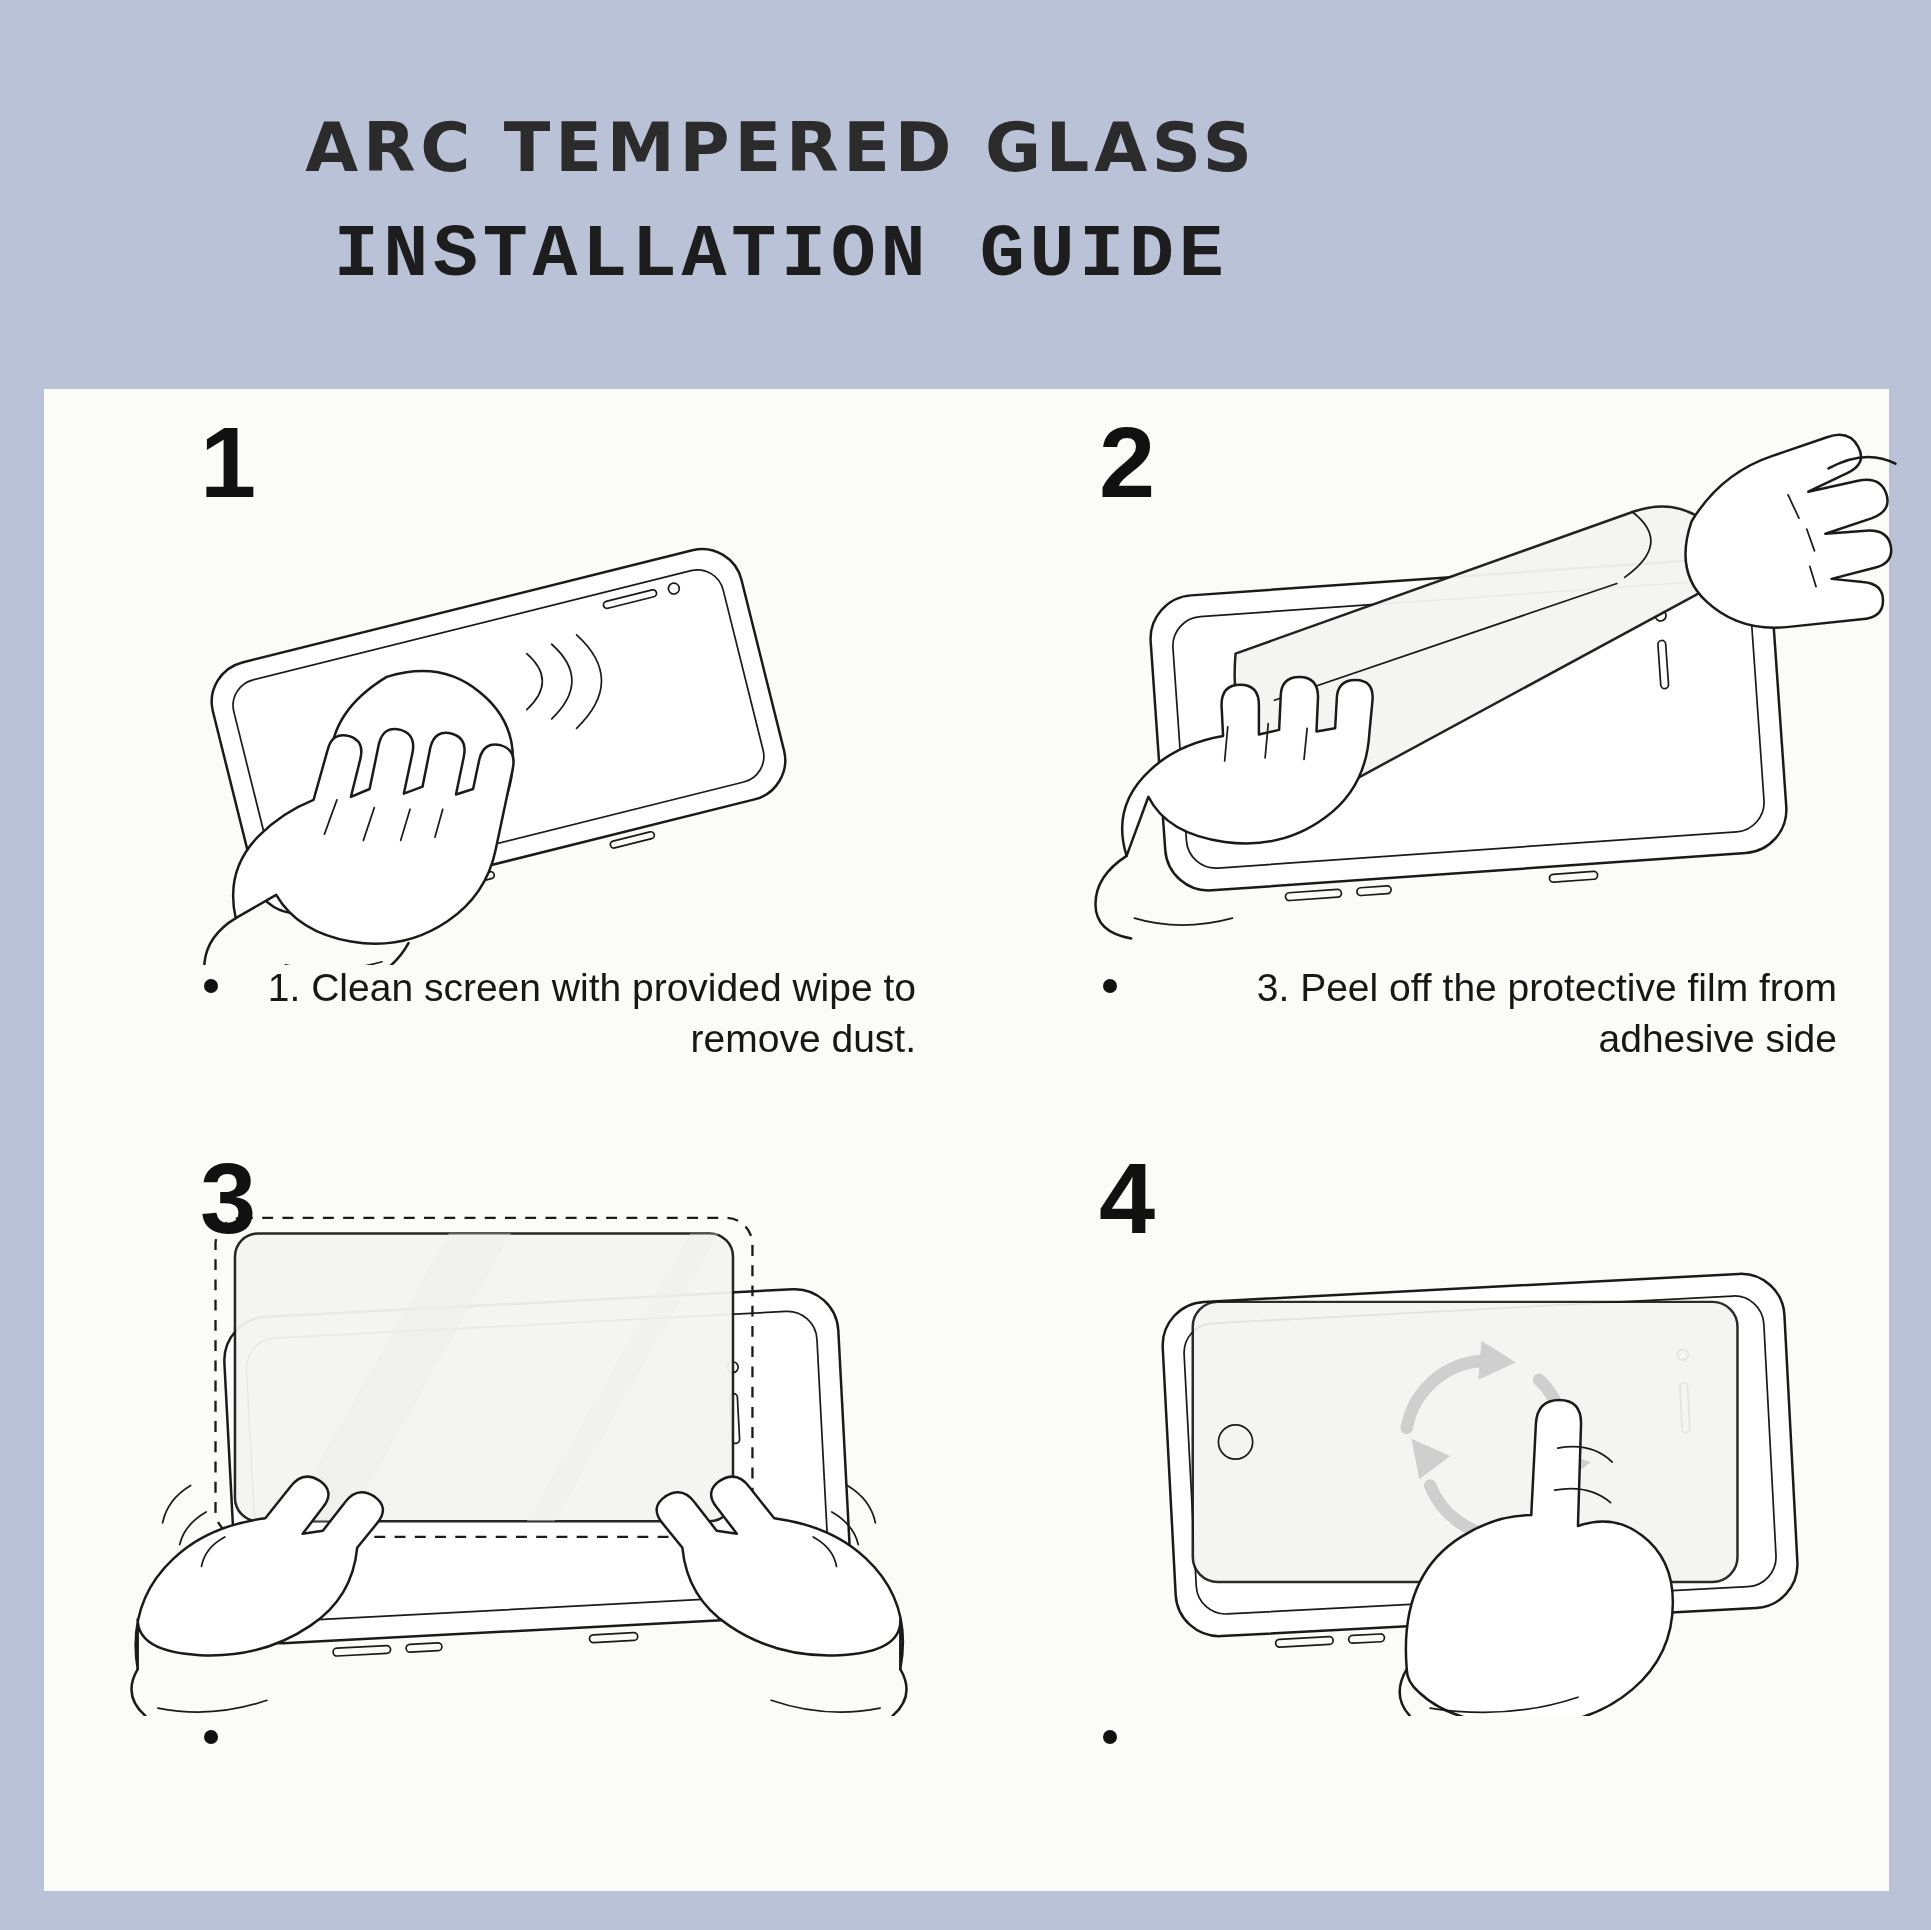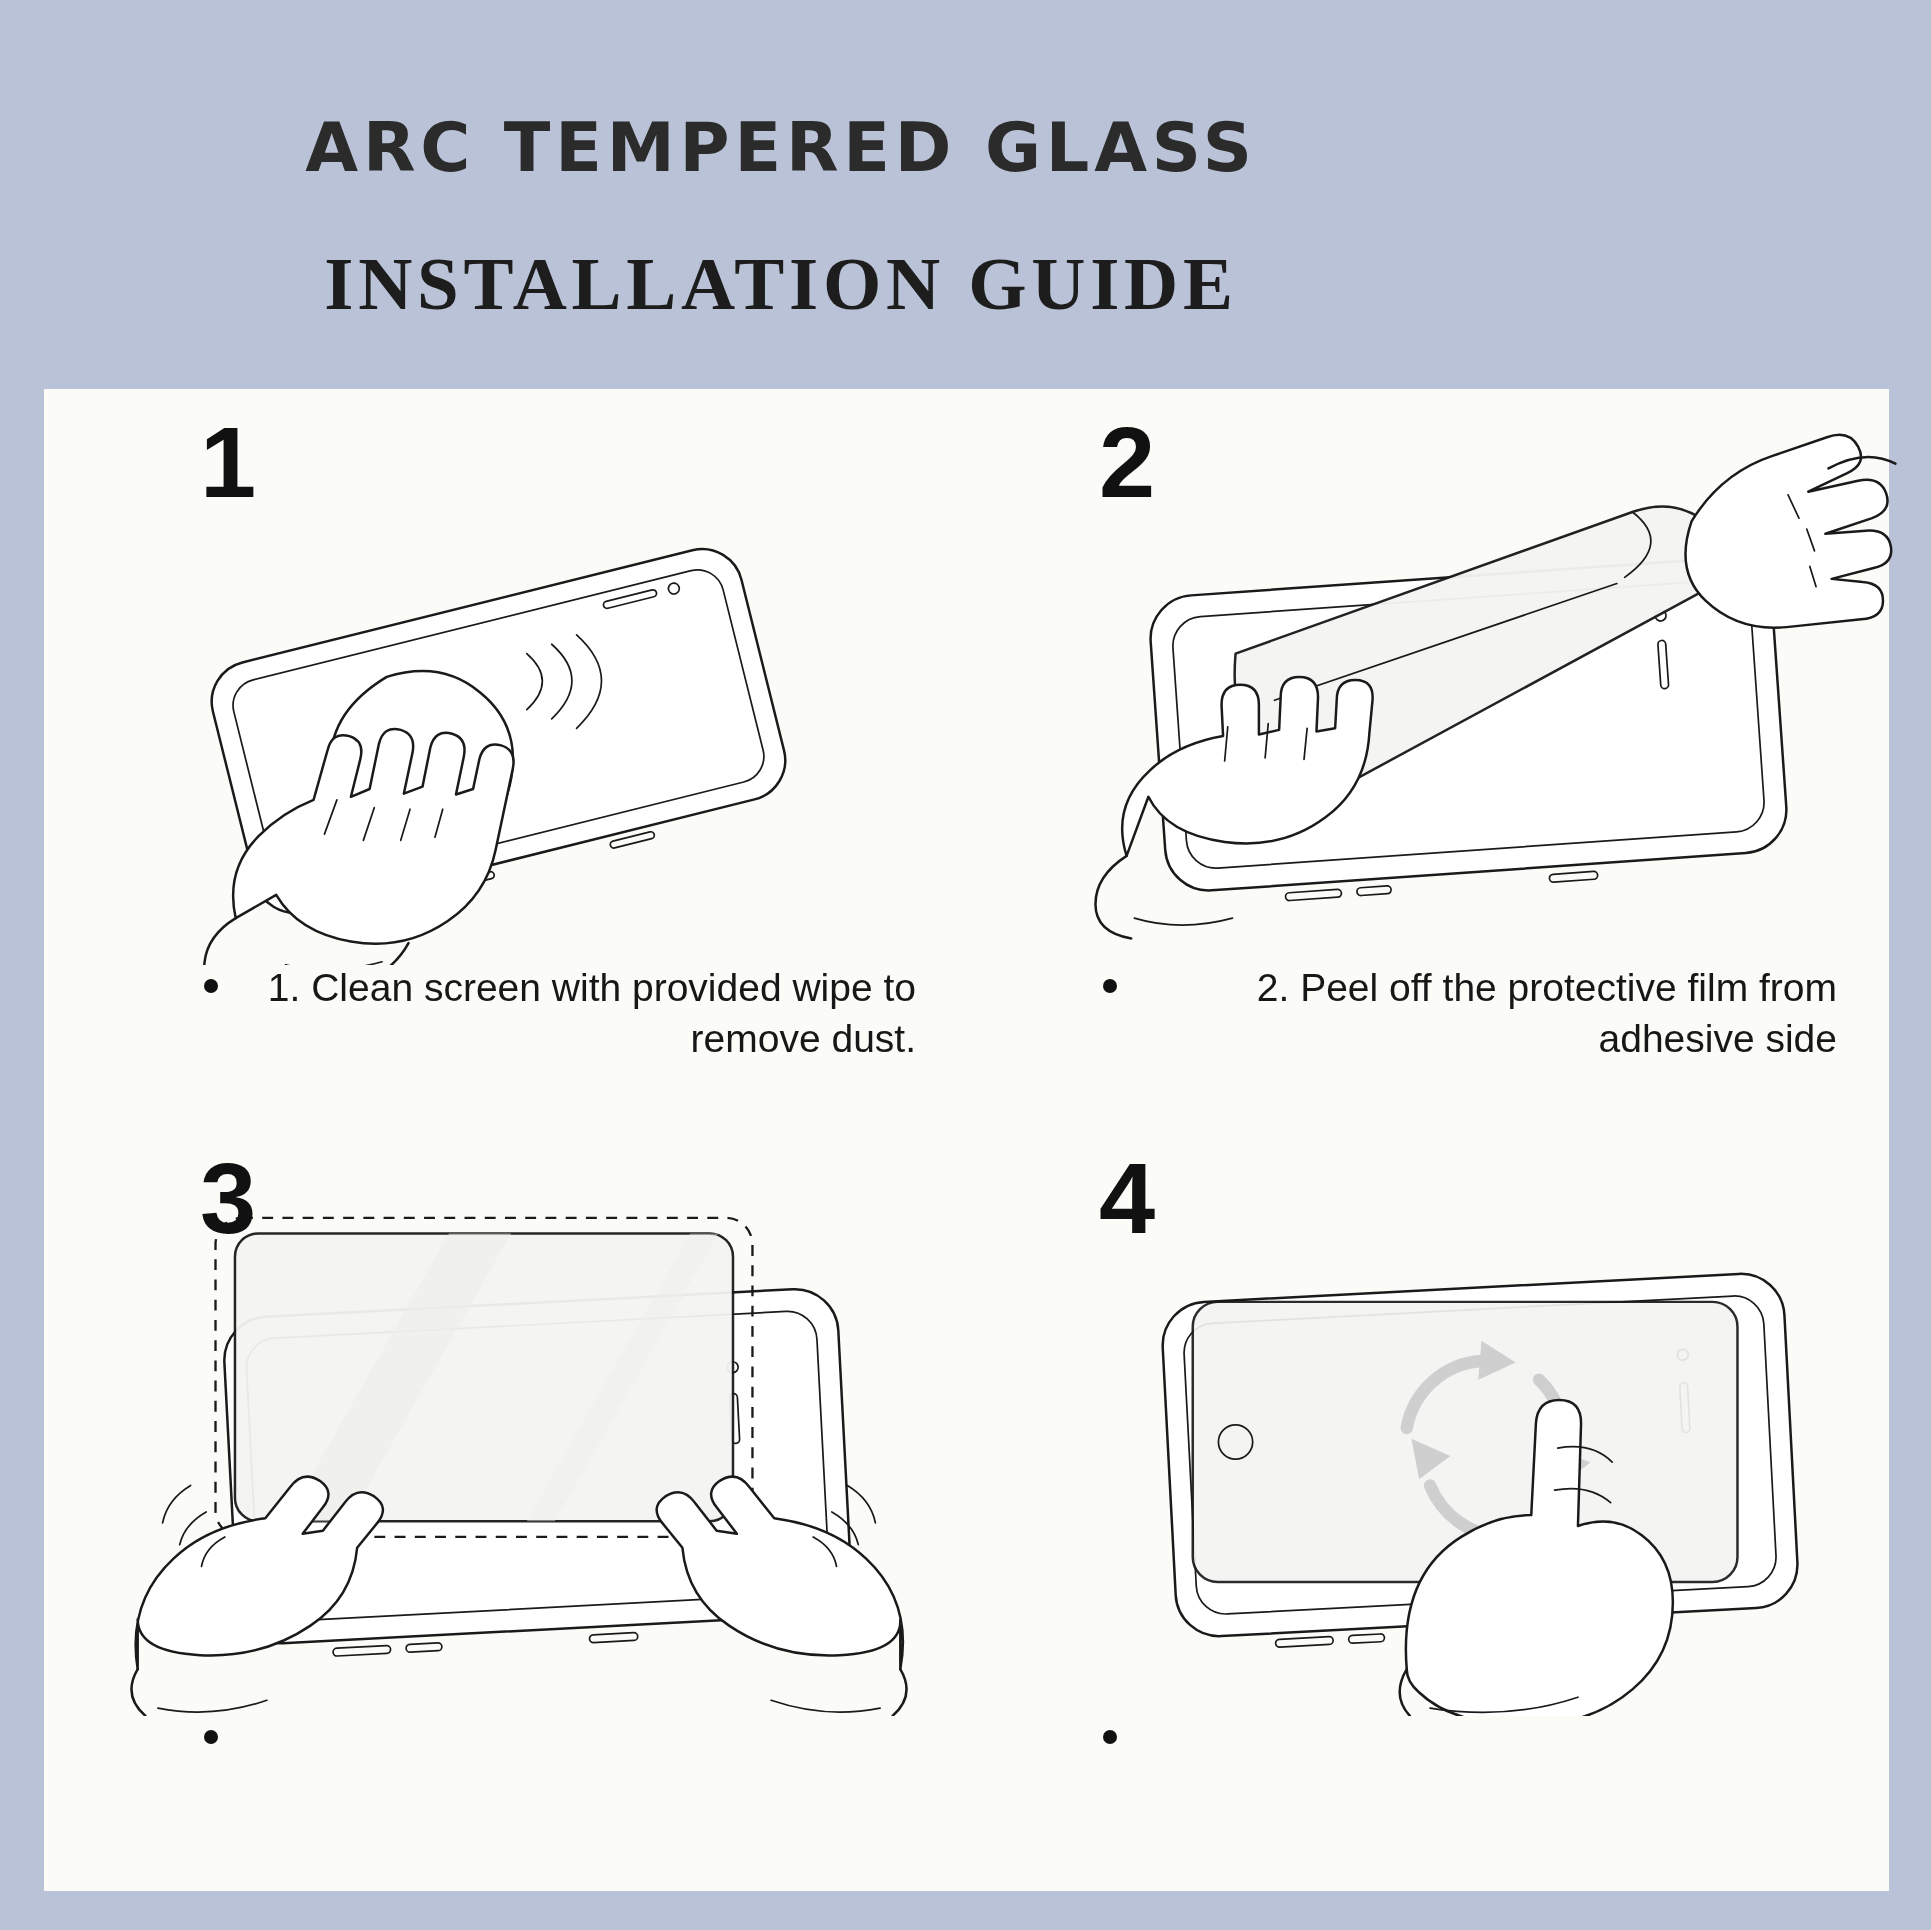--- a/index.html
+++ b/index.html
@@ -29,26 +29,26 @@
   .title-main {
     margin-top: 109px;
     font-size: 67px;
     font-weight: bold;
     letter-spacing: 4.7px;
     color: #2b2b2b;
     font-family: "DejaVu Sans", sans-serif;
     transform: scaleX(1.02);
   }
   .title-sub {
-    margin-top: 54px;
+    margin-top: 26px;
     font-size: 75px;
     font-weight: bold;
     letter-spacing: 4.7px;
     color: #1d1d1d;
-    font-family: Liberation Serif, serif;
+    font-family: Liberation Mono, monospace;
   }
   .panel {
     position: absolute;
     left: 44px;
     top: 389px;
     width: 1845px;
     height: 1502px;
     background: #fbfbf8;
     box-sizing: border-box;
   }
@@ -199,21 +199,21 @@
             <path class="ln fillwhite" d="M110 560 q-20 -64 30 -110 q36 -34 94 -44 l-2 -40 q0 -26 24 -26 q24 0 24 26 l0 38 l26 -6 l2 -42 q0 -26 24 -26 q24 0 24 26 l-2 44 l24 -4 l2 -36 q0 -26 24 -26 q24 0 22 26 l-4 42 q-4 70 -56 108 q-56 42 -130 32 q-74 -10 -98 -58 z"></path>
             <path class="ln-thin" d="M240 394 l-4 44"></path>
             <path class="ln-thin" d="M292 390 l-4 44"></path>
             <path class="ln-thin" d="M342 396 l-4 40"></path>
             <path class="ln" d="M110 560 q-40 26 -40 62 q0 36 46 44"></path>
             <path class="ln-thin" d="M120 640 q60 18 126 0"></path>
           </svg>
         </div>
         <div class="caption">
           <span class="bullet"></span>
-          <span class="caption-text">2. Peel off the protective film from adhesive side</span>
+          <span class="caption-text">3. Peel off the protective film from adhesive side</span>
         </div>
       </div>
 
       <div class="step s3">
         <div class="step-num">3</div>
         <div class="step-art">
           <svg viewBox="0 0 1100 700" width="856" height="545">
 
             <g transform="rotate(-3 560 400)">
               <rect class="ln fillwhite" x="180" y="170" width="790" height="420" rx="56" ry="56"></rect>

